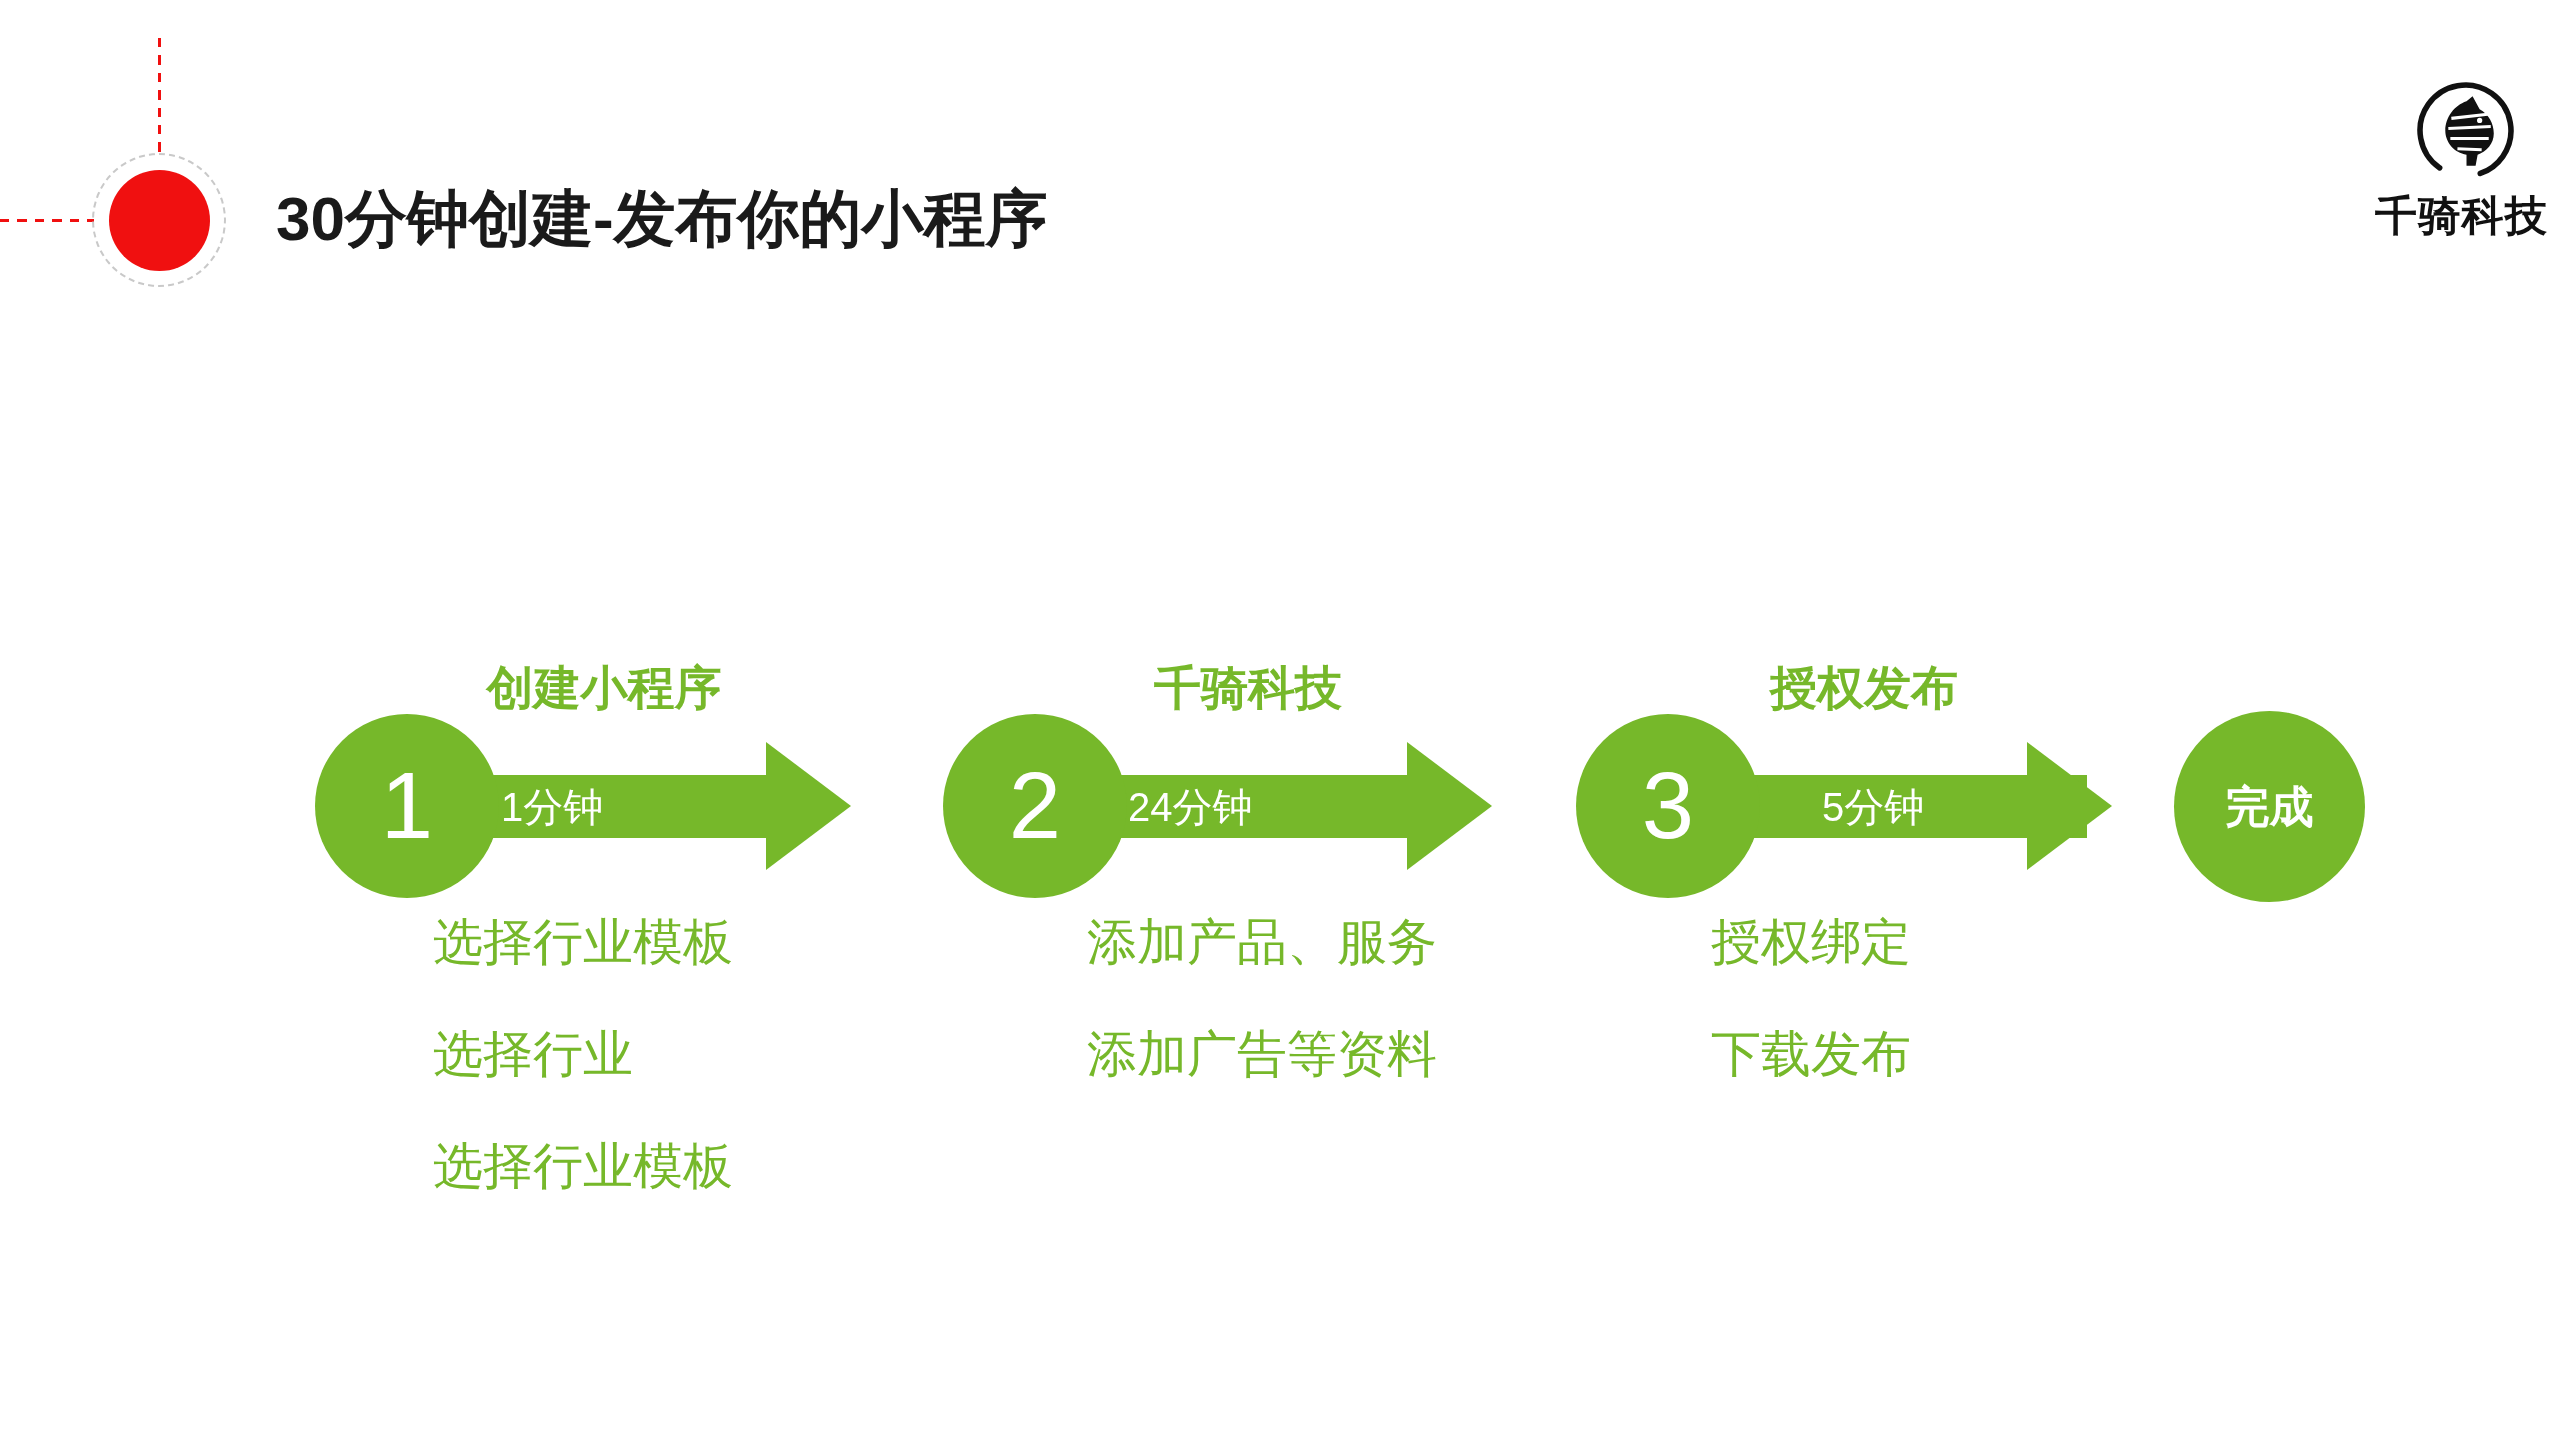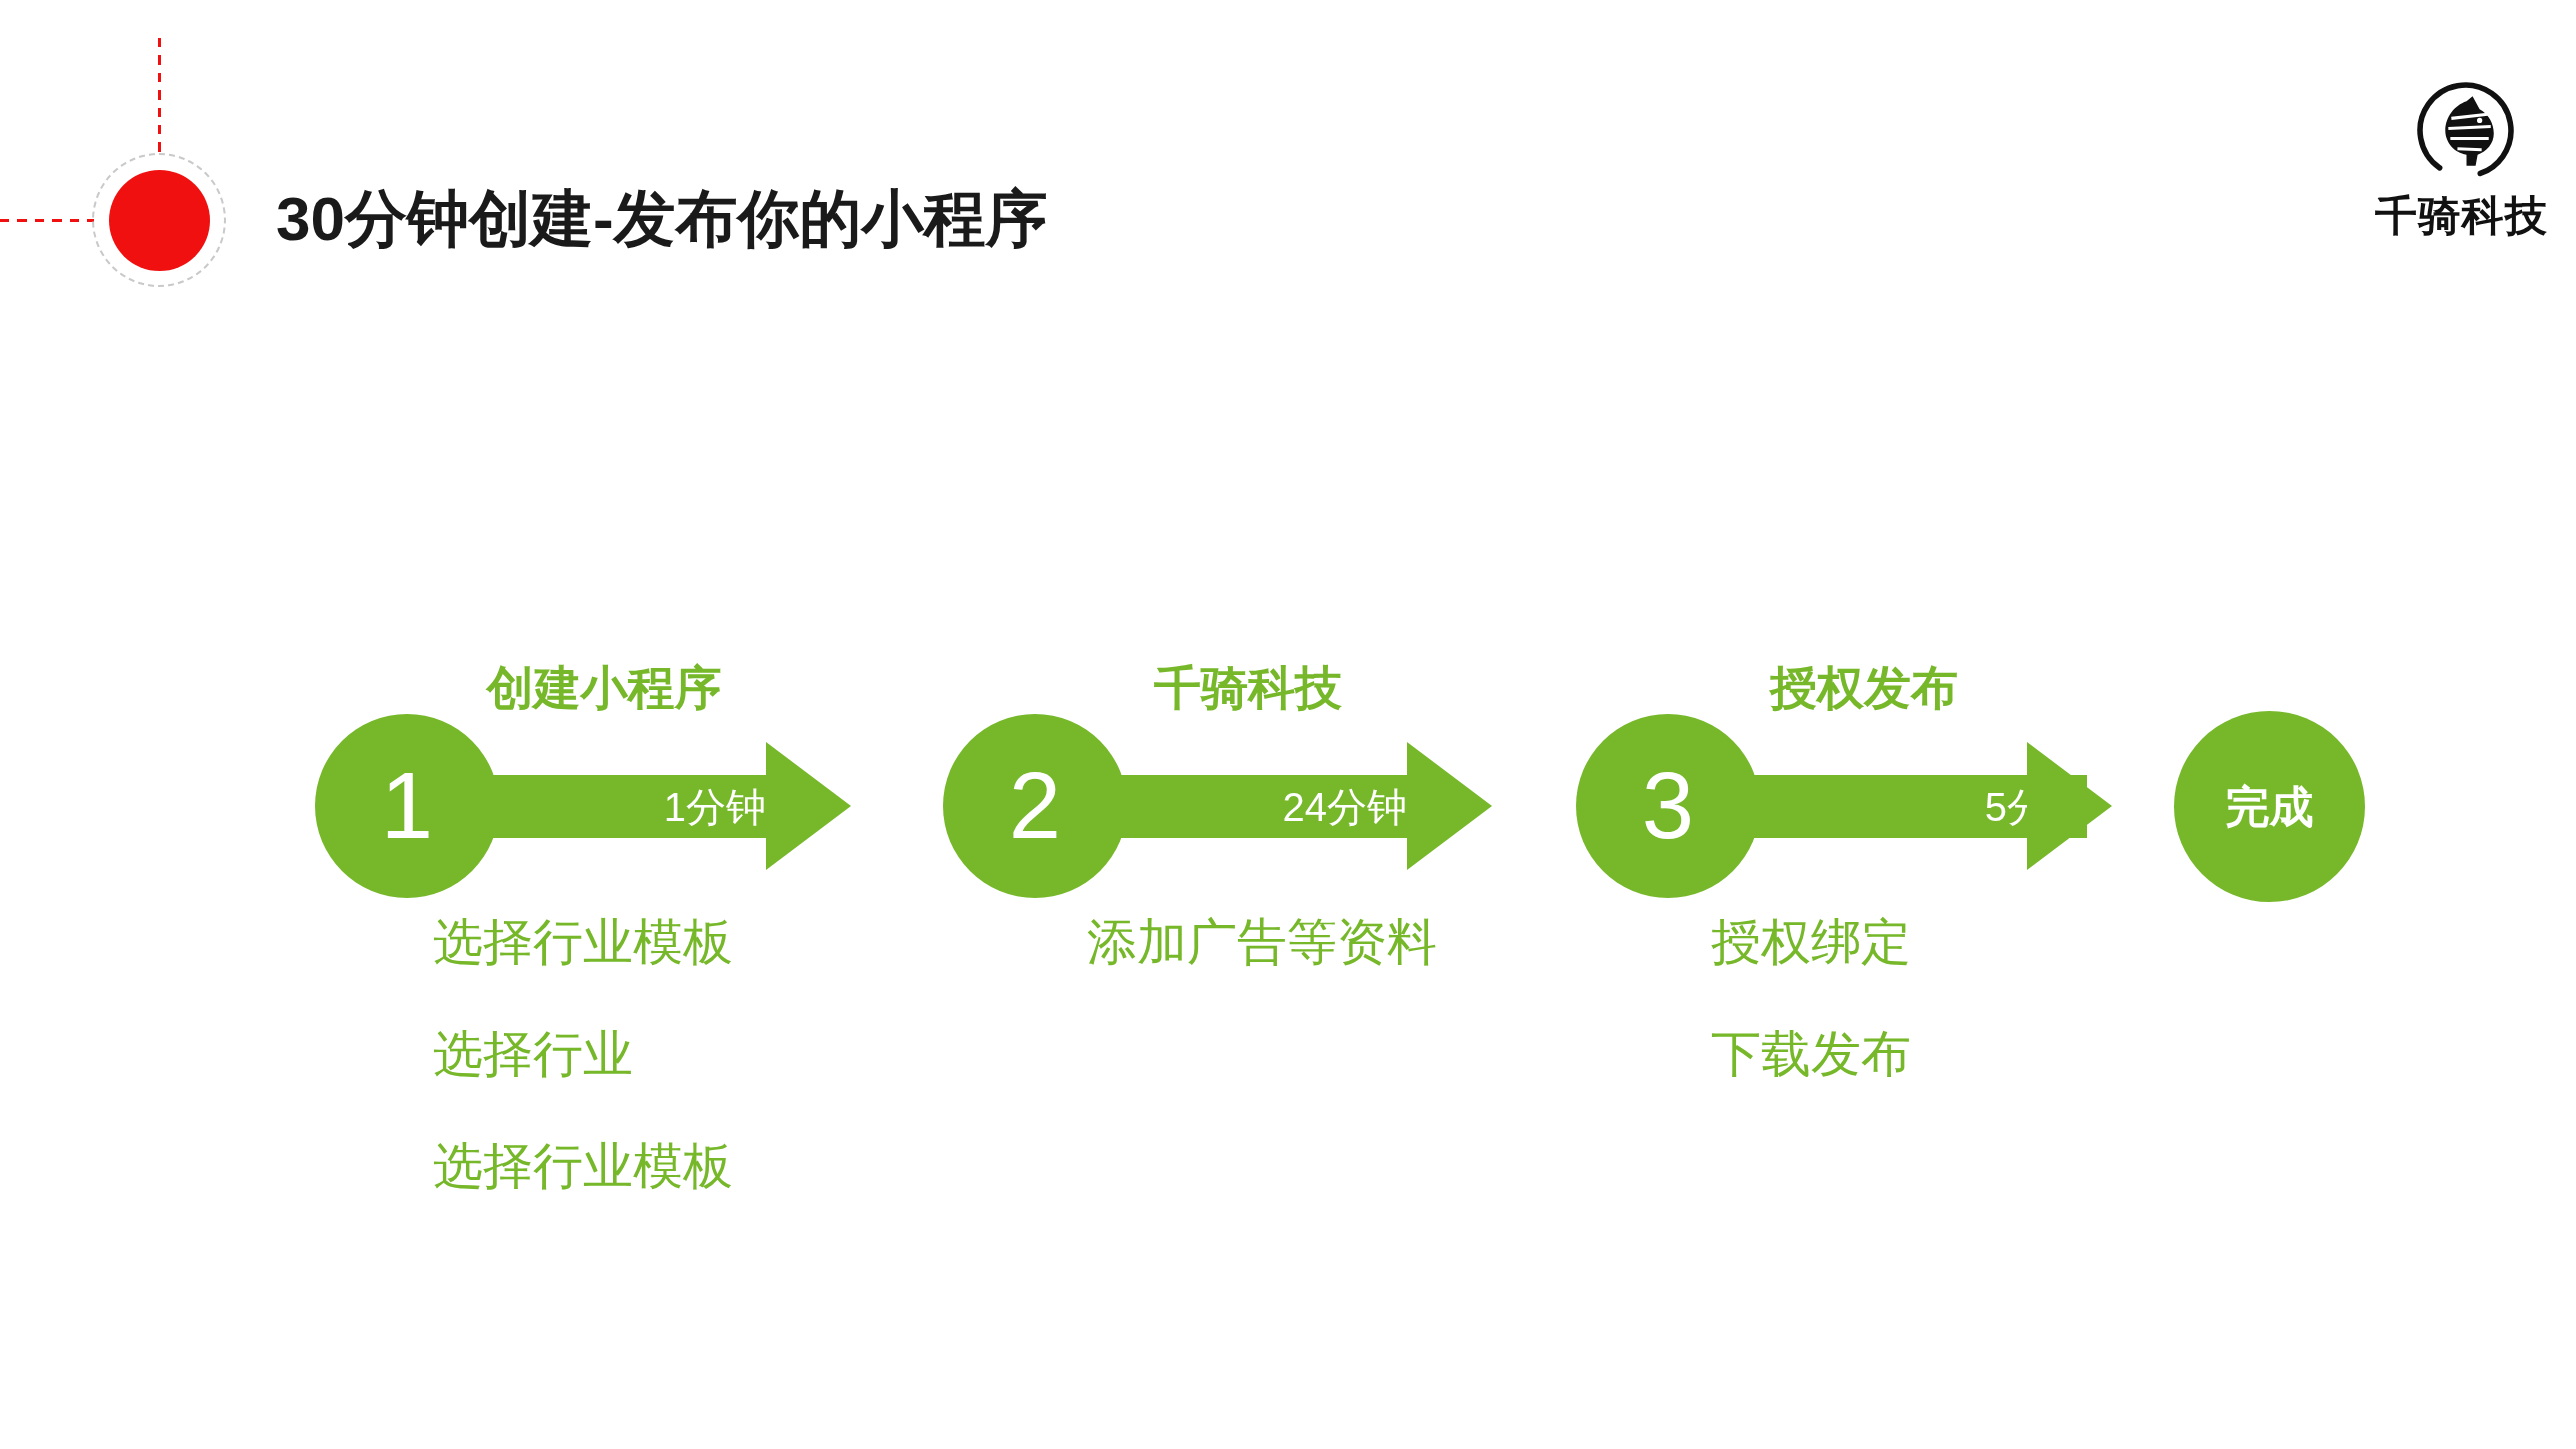--- a/index.html
+++ b/index.html
@@ -72,21 +72,21 @@
     background:var(--green);
     display:flex; align-items:center; justify-content:center;
     z-index:2;
   }
   .step-number {
     color:#fff; font-size:94px; font-weight:400; line-height:1;
   }
   .arrow-shaft {
     position:absolute; top:747px; height:63px;
     background:var(--green);
-    display:flex; align-items:center; justify-content:flex-end;
+    display:flex; align-items:center; justify-content:flex-start;
     padding-left:94px;
     z-index:1;
   }
   .arrow-head {
     position:absolute; top:714px;
     width:0; height:0;
     border-top:64px solid transparent;
     border-bottom:64px solid transparent;
     border-left:85px solid var(--green);
     z-index:1;
@@ -151,20 +151,21 @@
 
   <div class="step-header" style="left:1248px;">千骑科技</div>
   <div class="arrow-shaft" style="left:1034px; width:373px;">
     <span class="duration">24分钟</span>
   </div>
   <div class="arrow-head" style="left:1407px;"></div>
   <div class="step-circle" style="left:943px;">
     <span class="step-number">2</span>
   </div>
   <div class="item-col" style="left:1087px;">
+    <div class="item">添加产品、服务</div>
     <div class="item">添加广告等资料</div>
   </div>
 
   <div class="step-header" style="left:1864px;">授权发布</div>
   <div class="arrow-shaft" style="left:1728px; width:359px;">
     <span class="duration">5分钟</span>
   </div>
   <div class="arrow-head" style="left:2027px;"></div>
   <div class="step-circle" style="left:1576px;">
     <span class="step-number">3</span>

